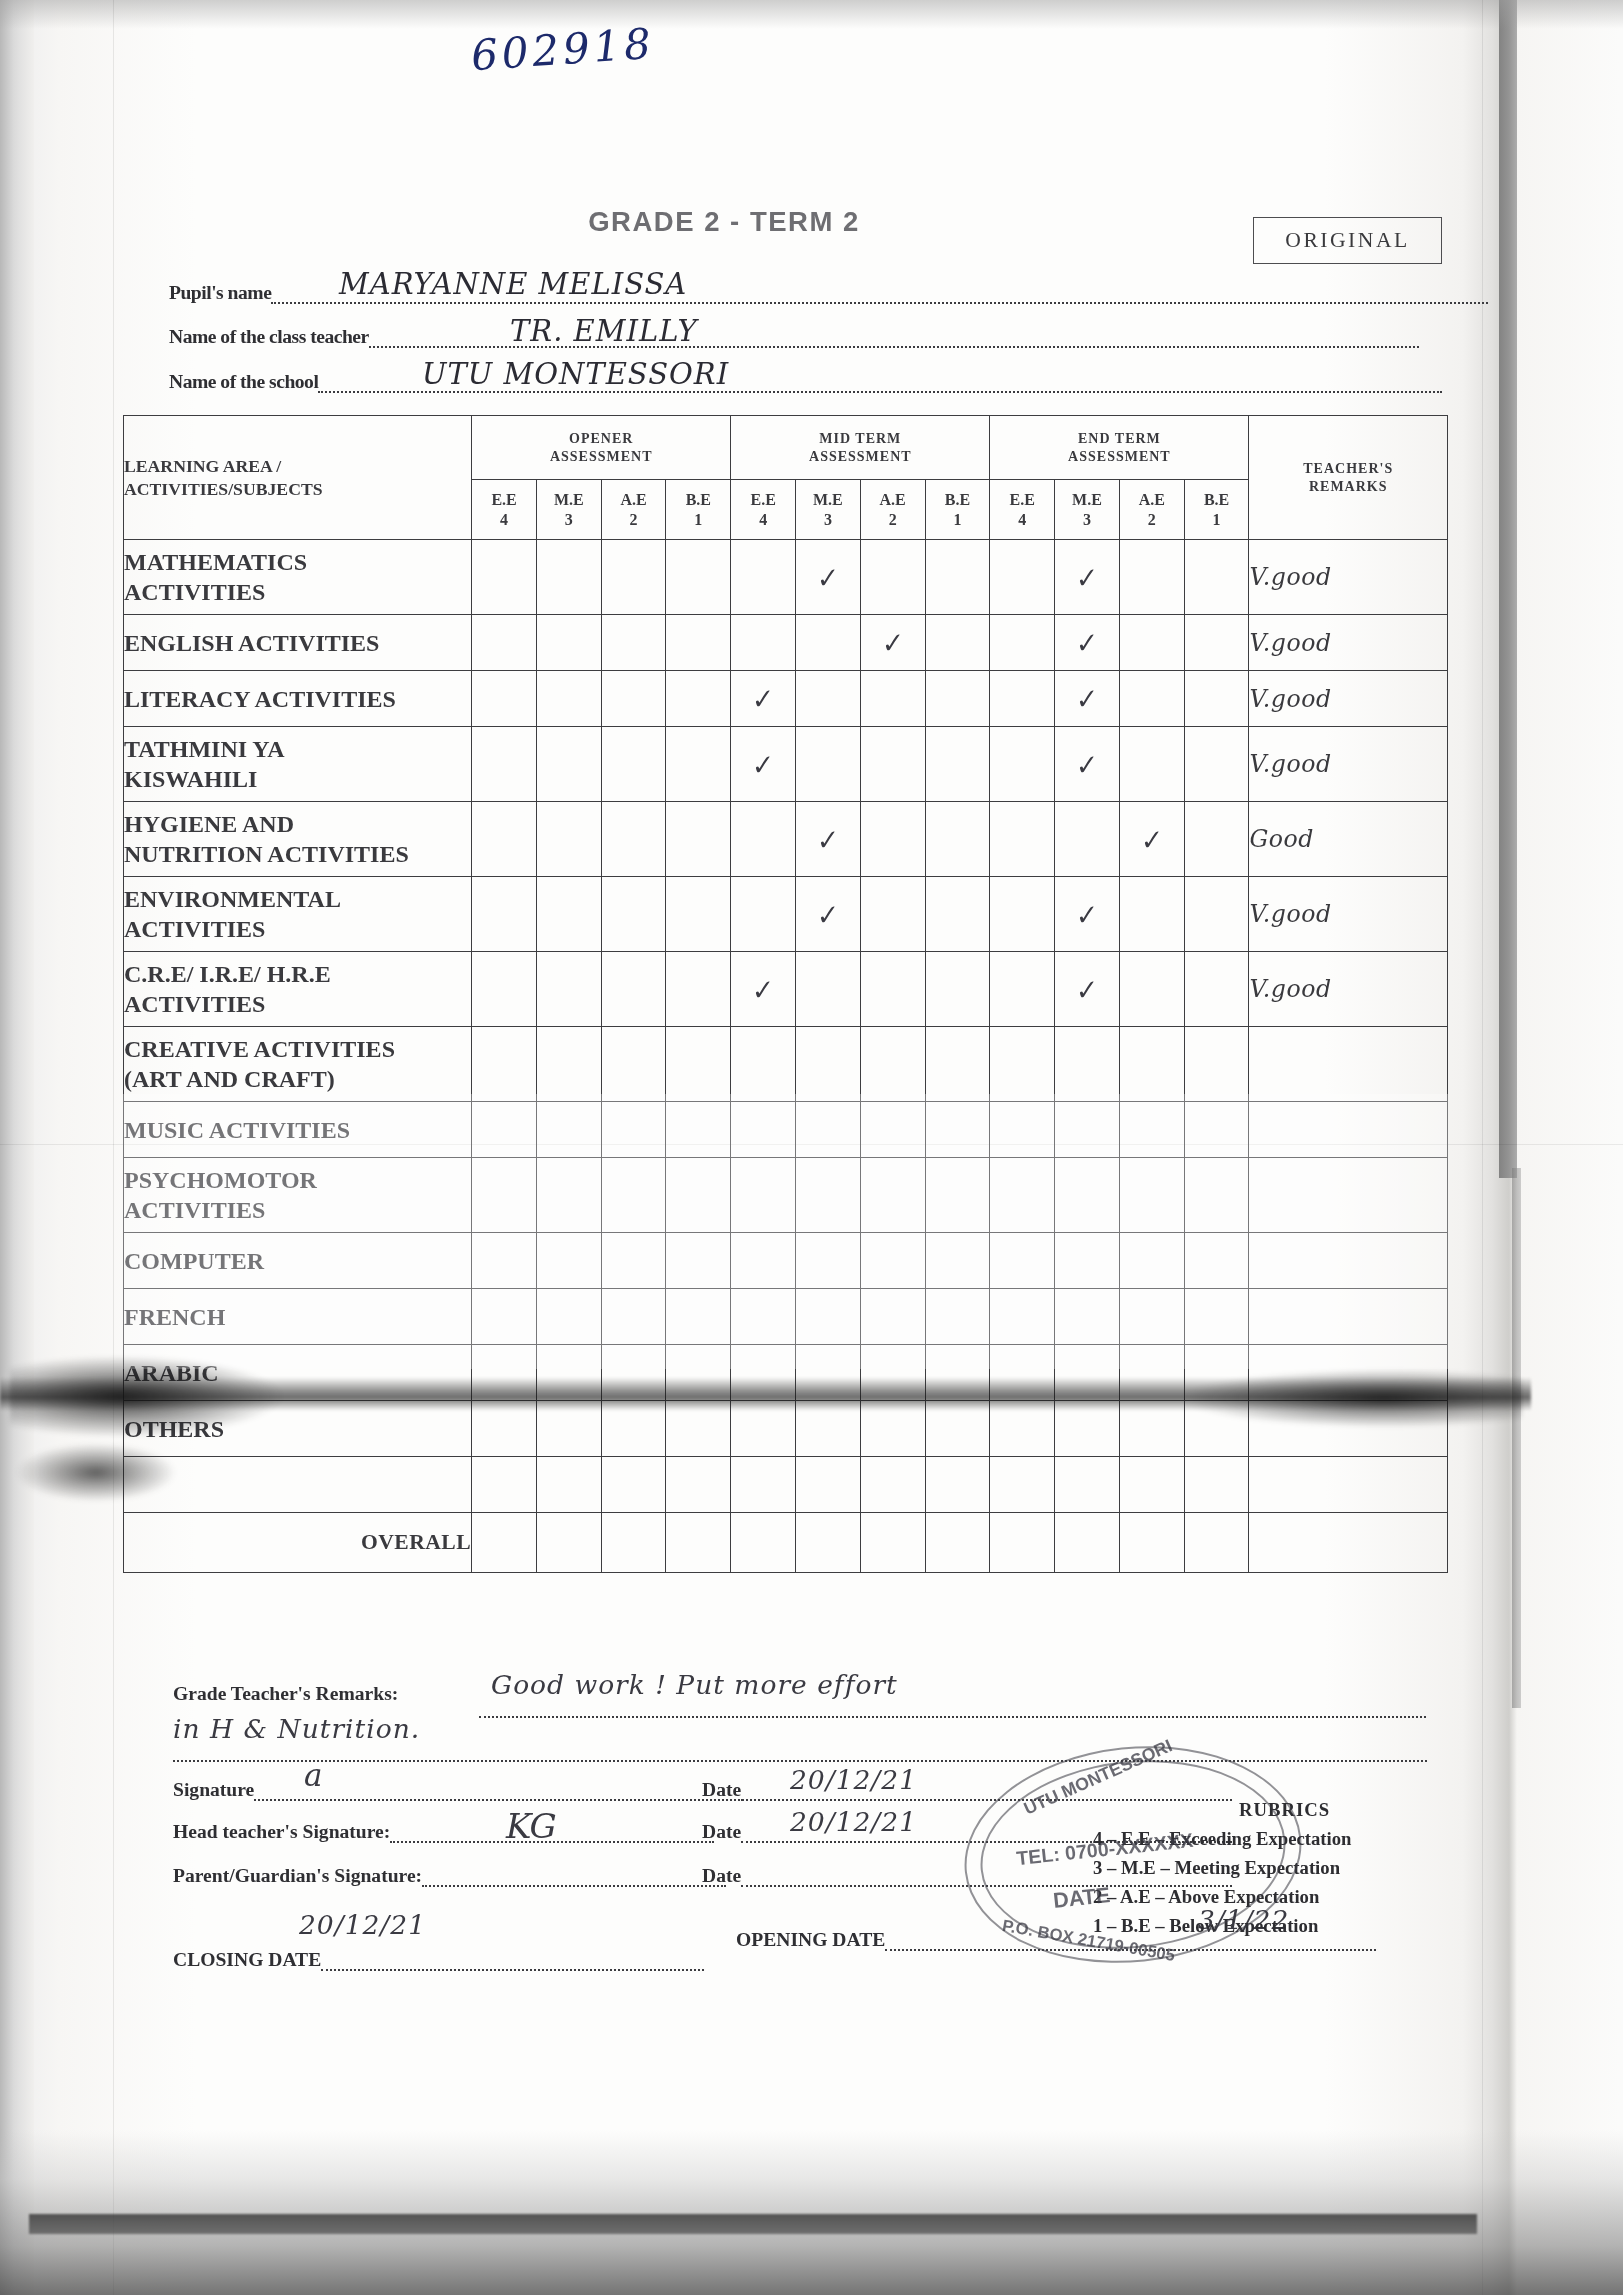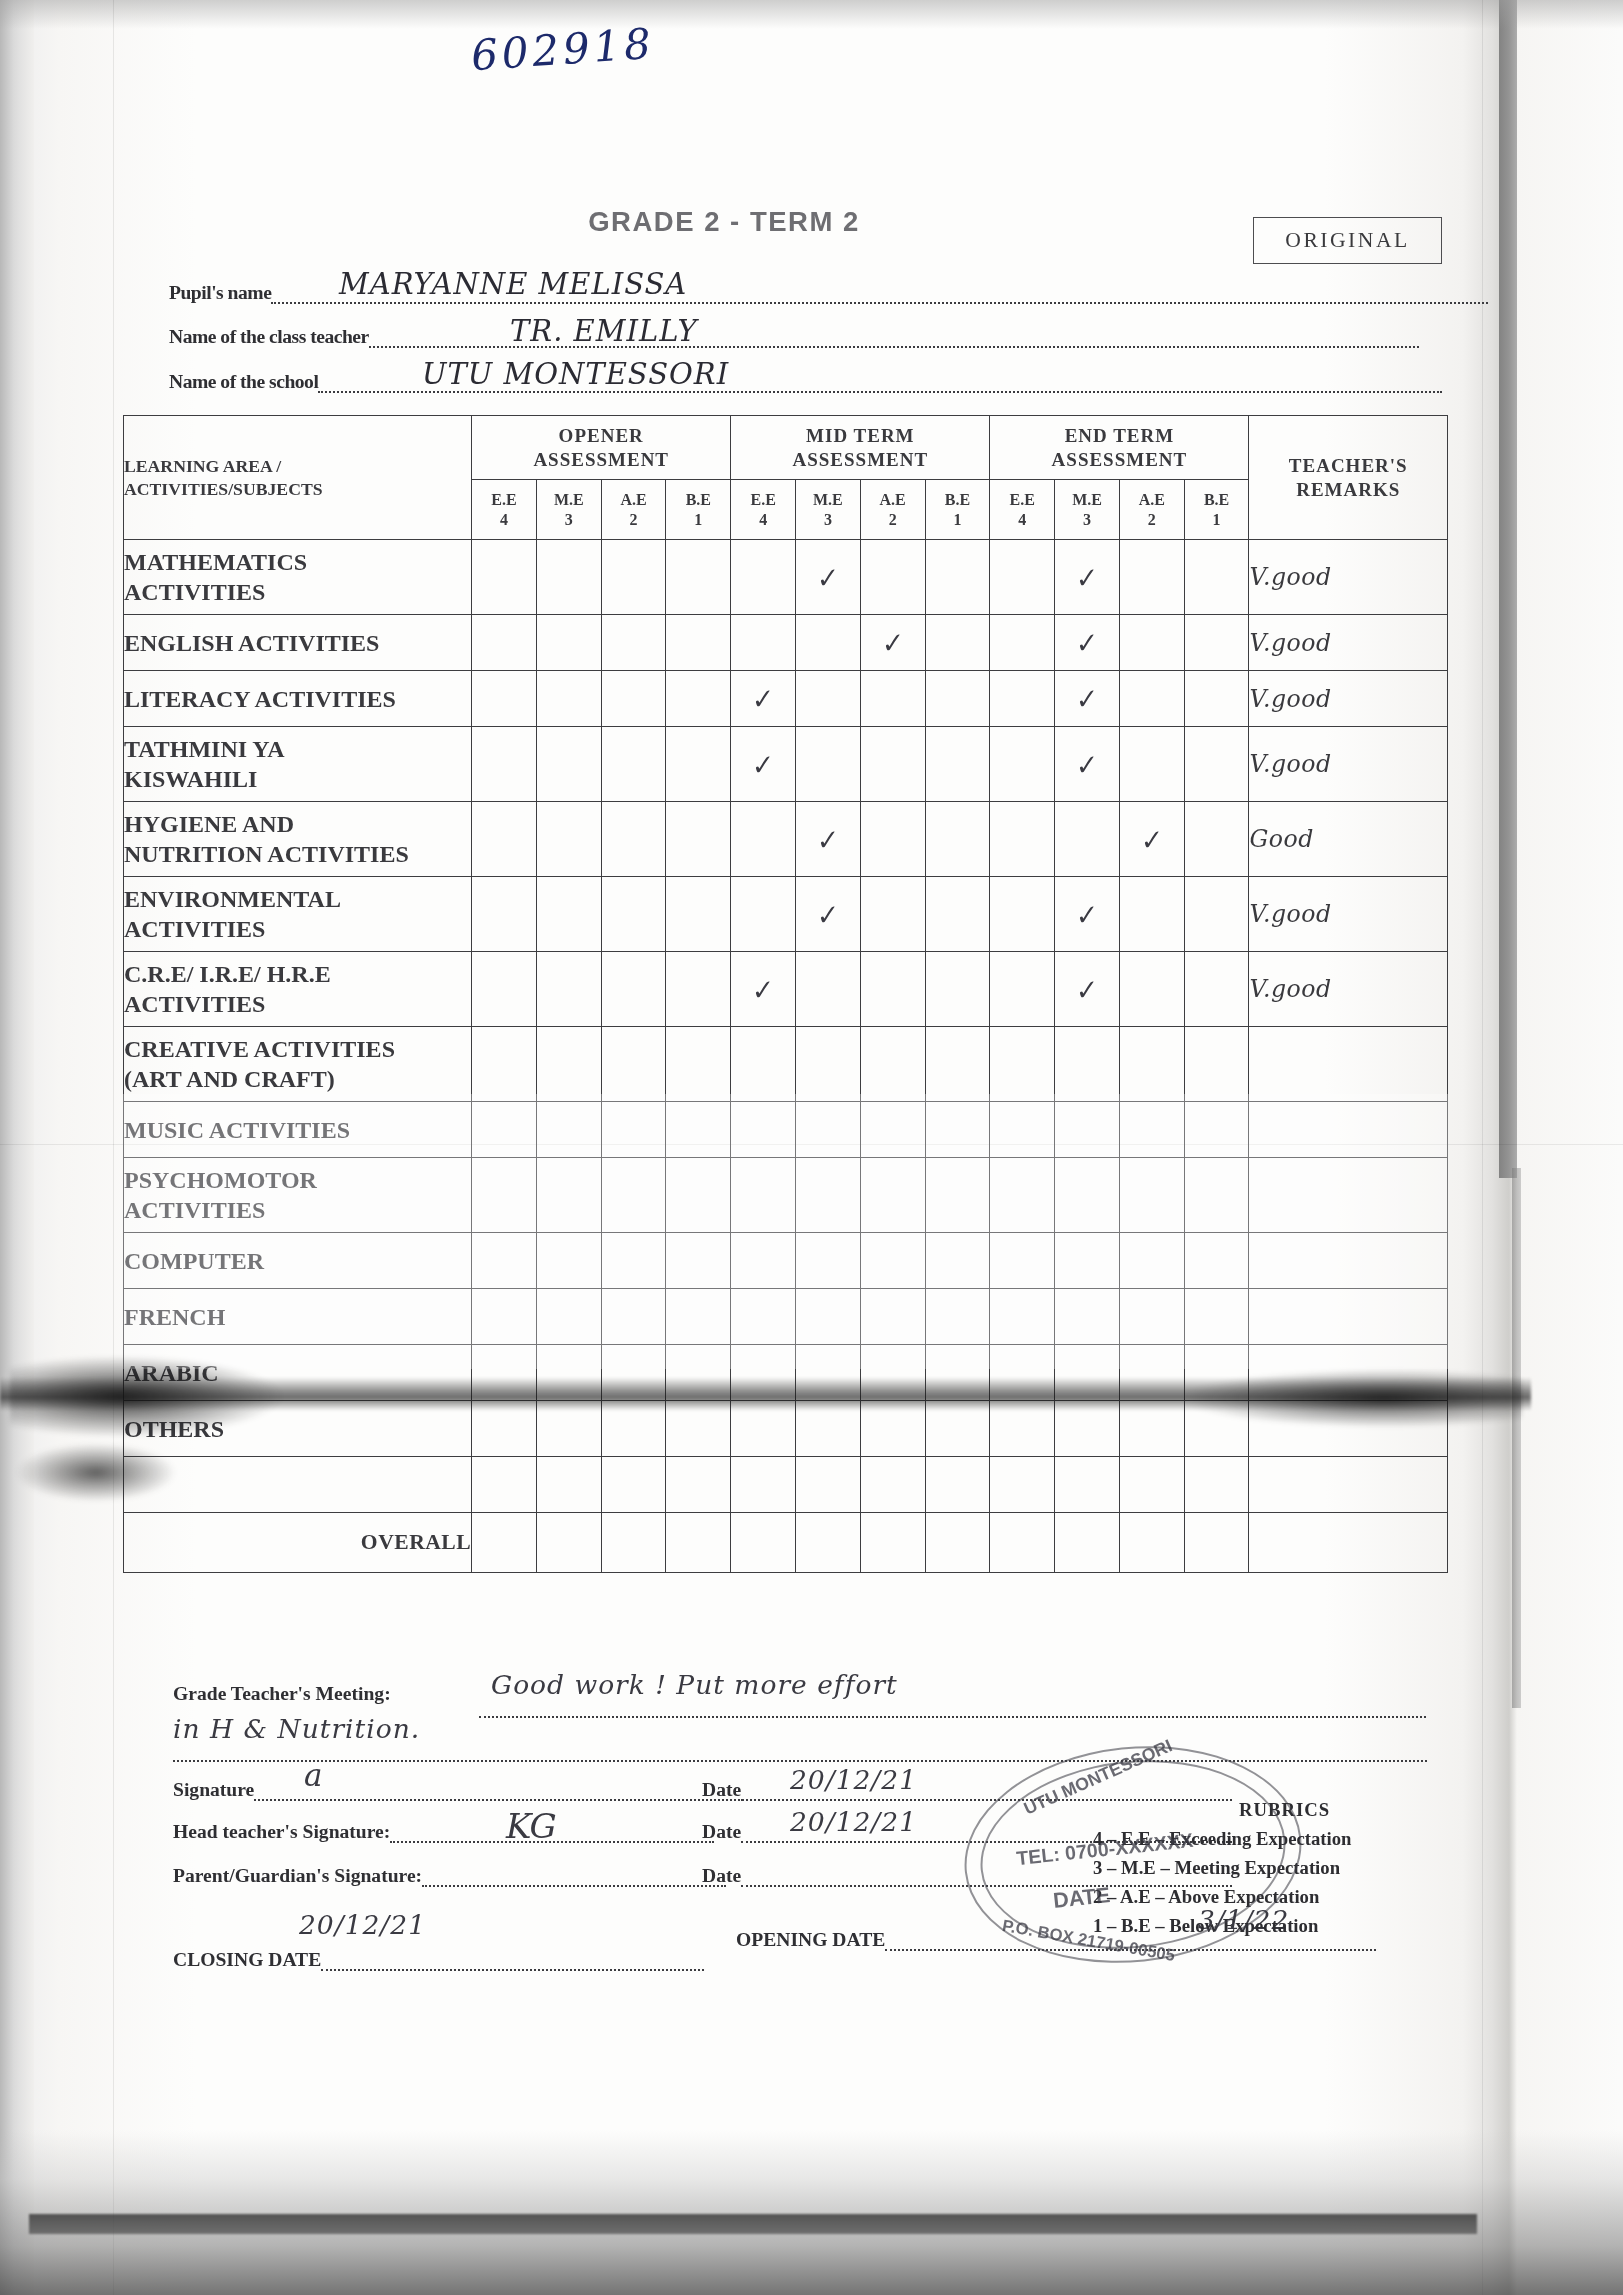--- a/index.html
+++ b/index.html
@@ -145,21 +145,21 @@
   }
   table.grid td, table.grid th {
     border: 1.5px solid #3d3d40;
     padding: 0;
     color: #3a3a3e;
   }
   .hdr-group {
     text-align:center;
     font-family:"Liberation Serif", serif;
     font-weight:bold;
-    font-size: 19px;
+    font-size: 14px;
     letter-spacing: 1px;
     line-height: 1.25;
     height: 63px;
   }
   .hdr-sub {
     text-align:center;
     font-family:"Liberation Serif", serif;
     font-weight:bold;
     font-size: 16px;
     line-height: 1.25;
@@ -632,21 +632,21 @@
         </tr>
       </tbody>
   </table>
 
   <div class="faded-rows"></div>
   <div class="smudge"></div>
   <div class="smudge2"></div>
   <div class="smudge3"></div>
   <div class="smudge4"></div>
 
-  <div class="foot" style="left:173px; top:1683px;">Grade Teacher's Meeting:</div>
+  <div class="foot" style="left:173px; top:1683px;">Grade Teacher's Remarks:</div>
   <div class="foot" style="left:479px; top:1696px;"><span class="dots" style="width:947px;"></span></div>
   <div class="foot-hand" style="left:491px; top:1669px;">Good    work !   Put   more   effort</div>
 
   <div class="foot" style="left:173px; top:1740px;"><span class="dots" style="width:1254px;"></span></div>
   <div class="foot-hand" style="left:173px; top:1713px;">in        H  &amp;   Nutrition.</div>
 
   <div class="foot" style="left:173px; top:1779px;">
     <span>Signature</span><span class="dots" style="width:510px;"></span>
   </div>
   <div class="foot" style="left:702px; top:1779px;">

